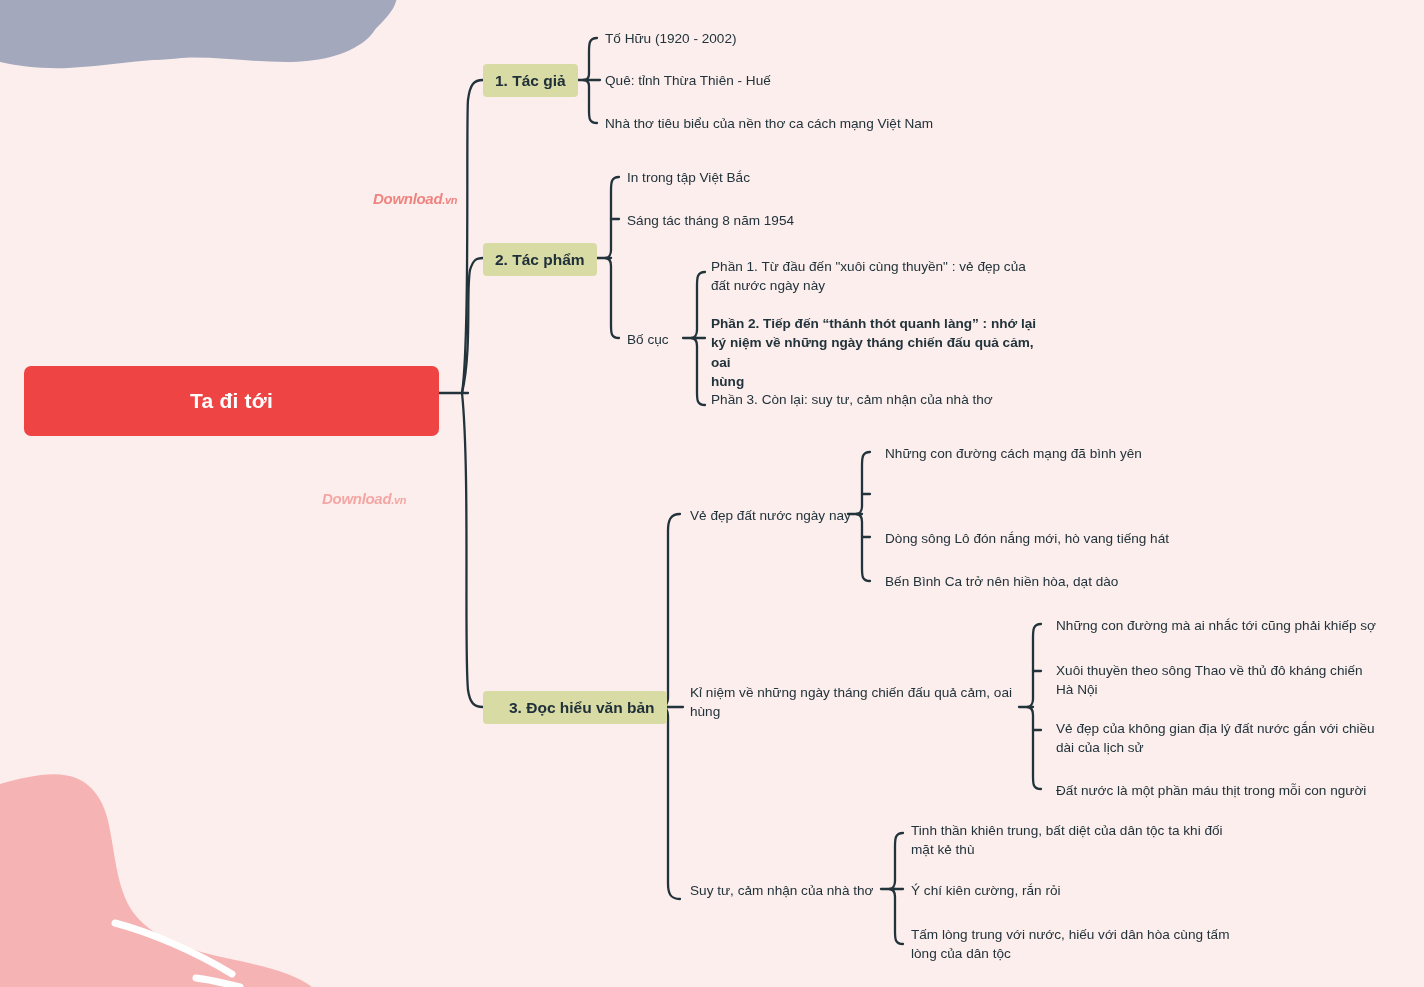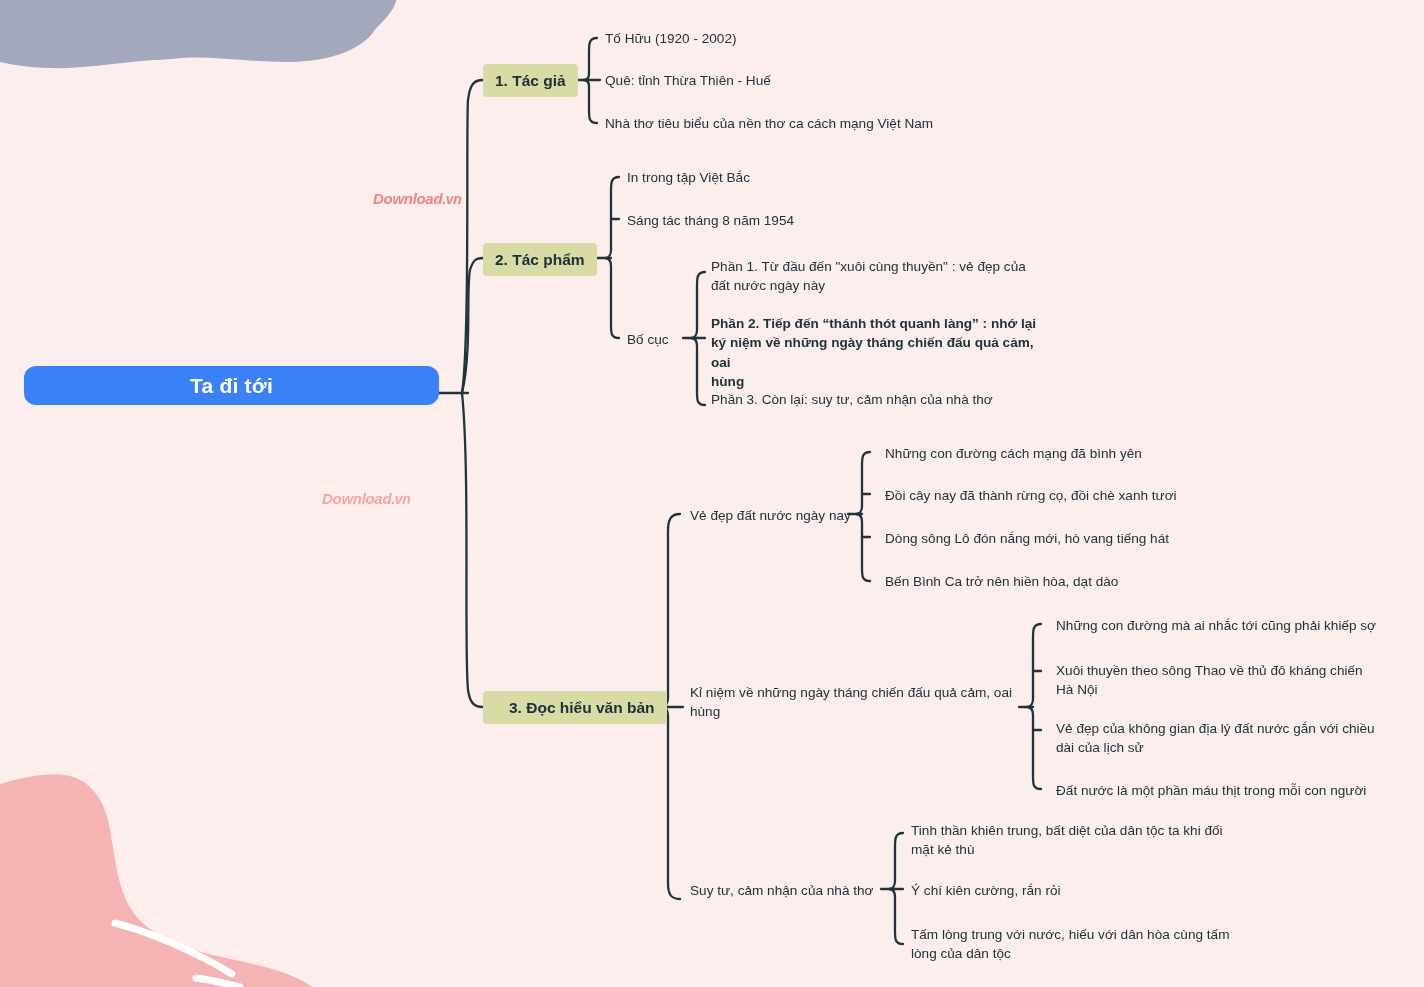--- a/index.html
+++ b/index.html
@@ -34,23 +34,23 @@
     height: 987px;
     pointer-events: none;
   }
 
   
   .root-node {
     position: absolute;
     left: 24px;
     top: 366px;
     width: 415px;
-    height: 39px;
-    background: #3b82f6;
-    border-radius: 12px;
+    height: 70px;
+    background: #ef4444;
+    border-radius: 7px;
     display: flex;
     align-items: center;
     justify-content: center;
     box-sizing: border-box;
   }
   .root-node .root-label {
     color: #ffffff;
     font-size: 21px;
     font-weight: bold;
     letter-spacing: 0.2px;
@@ -93,21 +93,21 @@
   
   .watermark {
     position: absolute;
     font-style: italic;
     font-weight: bold;
     color: #ef7b77;
     letter-spacing: -0.3px;
     user-select: none;
   }
   .watermark .wm-main { font-size: 15px; }
-  .watermark .wm-tld { font-size: 14px; }
+  .watermark .wm-tld { font-size: 11px; }
   #wm-1 { left: 373px; top: 190px; opacity: 0.92; }
   #wm-2 { left: 322px; top: 490px; opacity: 0.62; }
 </style>
 </head>
 <body>
 
 <div id="canvas">
 
   <svg class="deco-layer" viewBox="0 0 1424 987">
 
@@ -213,21 +213,20 @@
 ký niệm về những ngày tháng chiến đấu quả cảm, oai
 hùng</div>
   <div class="leaf" style="left:711px; top:390px;">Phần 3. Còn lại: suy tư, cảm nhận của nhà thơ</div>
 
   <div class="leaf mid" style="left:690px; top:506px;">Vẻ đẹp đất nước ngày nay</div>
   <div class="leaf mid" style="left:690px; top:683px; width:330px;">Kỉ niệm về những ngày tháng chiến đấu quả cảm, oai
 hùng</div>
   <div class="leaf mid" style="left:690px; top:881px;">Suy tư, cảm nhận của nhà thơ</div>
 
   <div class="leaf" style="left:885px; top:444px;text-align:center;">Những con đường cách mạng đã bình yên</div>
-  <div class="leaf" style="left:885px; top:486px;">Đồi cây nay đã thành rừng cọ, đồi chè xanh tươi</div>
   <div class="leaf" style="left:885px; top:529px;">Dòng sông Lô đón nắng mới, hò vang tiếng hát</div>
   <div class="leaf" style="left:885px; top:572px;">Bến Bình Ca trở nên hiền hòa, dạt dào</div>
 
   <div class="leaf" style="left:1056px; top:616px;">Những con đường mà ai nhắc tới cũng phải khiếp sợ</div>
   <div class="leaf" style="left:1056px; top:661px; width:330px;">Xuôi thuyền theo sông Thao về thủ đô kháng chiến
 Hà Nội</div>
   <div class="leaf" style="left:1056px; top:719px; width:330px;">Vẻ đẹp của không gian địa lý đất nước gắn với chiều
 dài của lịch sử</div>
   <div class="leaf" style="left:1056px; top:781px;">Đất nước là một phần máu thịt trong mỗi con người</div>
 

